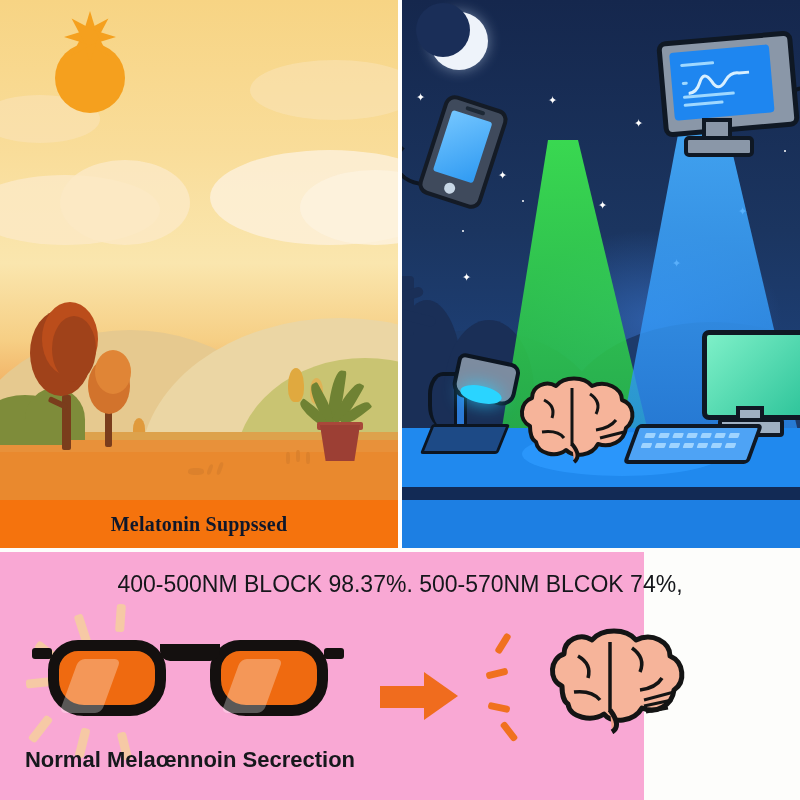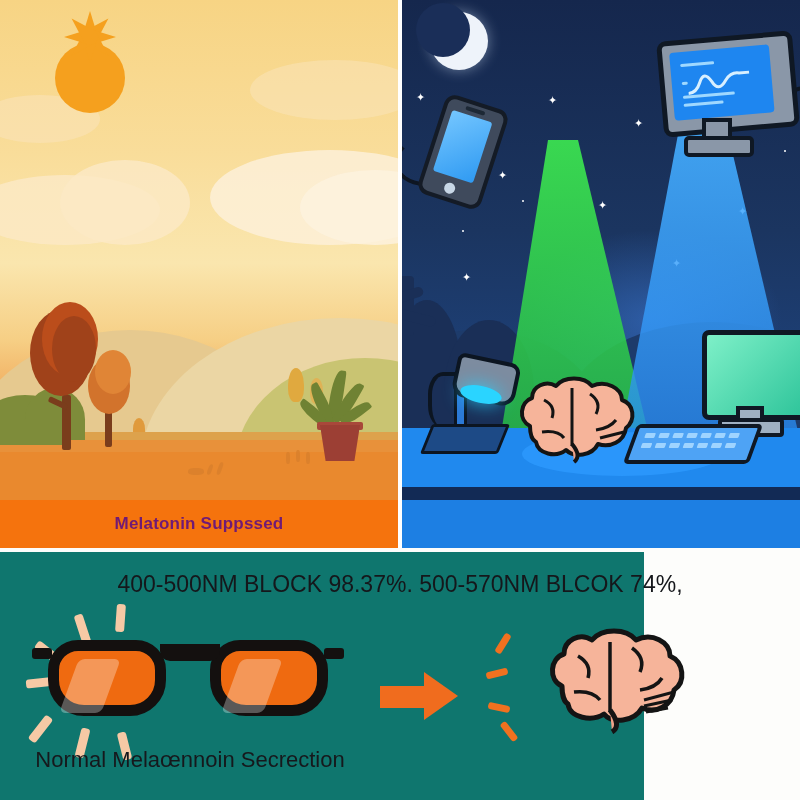--- a/index.html
+++ b/index.html
@@ -42,21 +42,21 @@
   .leaf{position:absolute;border-radius:50%;}
 
   .planter{position:absolute;left:320px;top:425px;width:40px;height:36px;background:#9c3f34;clip-path:polygon(0 0,100% 0,86% 100%,14% 100%);}
   .planter-lip{position:absolute;left:317px;top:422px;width:46px;height:8px;background:#a8483a;border-radius:2px;}
   .frond{position:absolute;background:#6f8233;border-radius:60% 10% 60% 10%;}
 
   .footstep{position:absolute;background:#d87f2c;border-radius:40%;opacity:.8;}
 
   
   #day-caption{position:absolute;left:0;top:500px;width:398px;height:48px;background:#f5730d;display:flex;align-items:center;justify-content:center;}
-  #day-caption span{color:#701a75;font-size:17px;font-weight:bold;letter-spacing:.2px;}
+  #day-caption span{color:#0f172a;font-size:20px;font-weight:bold;letter-spacing:.2px;font-family:Liberation Serif, serif;}
 
   
   #day-text{position:absolute;left:8px;top:137px;width:320px;color:#16181c;font-size:21px;line-height:35px;font-weight:500;}
 
   
   .night-sky{position:absolute;inset:0;background:linear-gradient(180deg,#15274d 0%,#1b3560 42%,#1d3e73 63%,#1d4c90 74%,#1b5fb4 82%,#1b6dcd 100%);}
   .night-glow{position:absolute;left:120px;top:230px;width:260px;height:180px;border-radius:50%;background:radial-gradient(closest-side,rgba(60,120,210,.55),rgba(60,120,210,0));}
   .star{position:absolute;background:#fff;border-radius:50%;}
   .star4{position:absolute;color:#fff;font-size:11px;line-height:11px;}
   .moon{position:absolute;left:28px;top:12px;width:58px;height:58px;border-radius:50%;background:#eef3fa;box-shadow:0 0 14px rgba(220,235,255,.45);}
@@ -102,21 +102,21 @@
   .key{position:absolute;width:10px;height:5px;background:#9fd4ff;border-radius:1px;}
 
   .brain-night{position:absolute;left:110px;top:372px;width:132px;height:92px;}
 
   #night-caption{position:absolute;left:0;top:500px;width:398px;height:48px;background:#1877dc;display:flex;align-items:center;justify-content:center;}
   #night-caption span{color:#fff;font-size:22px;font-weight:bold;}
 
   #night-text{position:absolute;left:78px;top:30px;width:230px;color:#ec6b16;font-size:23px;line-height:34px;font-weight:bold;text-align:center;}
 
   
-  #bottom{position:absolute;left:0;top:552px;width:644px;height:248px;background:#0f766e;}
+  #bottom{position:absolute;left:0;top:552px;width:644px;height:248px;background:#f9a8d4;}
   #bottom-heading{position:absolute;left:0;top:19px;width:800px;text-align:center;color:#15171b;font-size:23px;}
 
   .glasses{position:absolute;left:48px;top:80px;width:280px;height:92px;}
   .lens{position:absolute;top:8px;width:118px;height:76px;background:#ef6a10;border:11px solid #14100f;border-radius:30px 30px 36px 36px;box-sizing:border-box;}
   .lens.left{left:0;}
   .lens.right{left:162px;}
   .bridge{position:absolute;left:112px;top:12px;width:60px;height:17px;background:#14100f;border-radius:0 0 10px 10px;}
   .temple{position:absolute;top:16px;width:20px;height:11px;background:#14100f;border-radius:3px;}
   .temple.l{left:-16px;}
   .temple.r{left:276px;}
@@ -124,21 +124,21 @@
   .gray{position:absolute;background:#f6c9a5;border-radius:3px;}
 
   .arrow{position:absolute;left:380px;top:120px;width:78px;height:48px;}
   .arrow-stem{position:absolute;left:0;top:14px;width:48px;height:22px;background:#f06c1e;}
   .arrow-head{position:absolute;left:44px;top:0;width:0;height:0;border-top:24px solid transparent;border-bottom:24px solid transparent;border-left:34px solid #f06c1e;}
 
   .brain-bottom{position:absolute;left:540px;top:74px;width:150px;height:108px;}
   .spark{position:absolute;background:#f0711f;border-radius:3px;}
 
   .cap{position:absolute;color:#16181c;text-align:center;}
-  #cap-left{left:10px;top:195px;width:360px;font-size:22px;font-weight:normal;}
+  #cap-left{left:10px;top:195px;width:360px;font-size:22px;font-weight:bold;}
   #cap-right{left:430px;top:180px;width:370px;font-size:21px;line-height:28px;}
 </style>
 </head>
 <body>
 
 <div id="stage">
 
   <div class="panel" id="day-panel">
     <div class="day-sky"></div>
 

